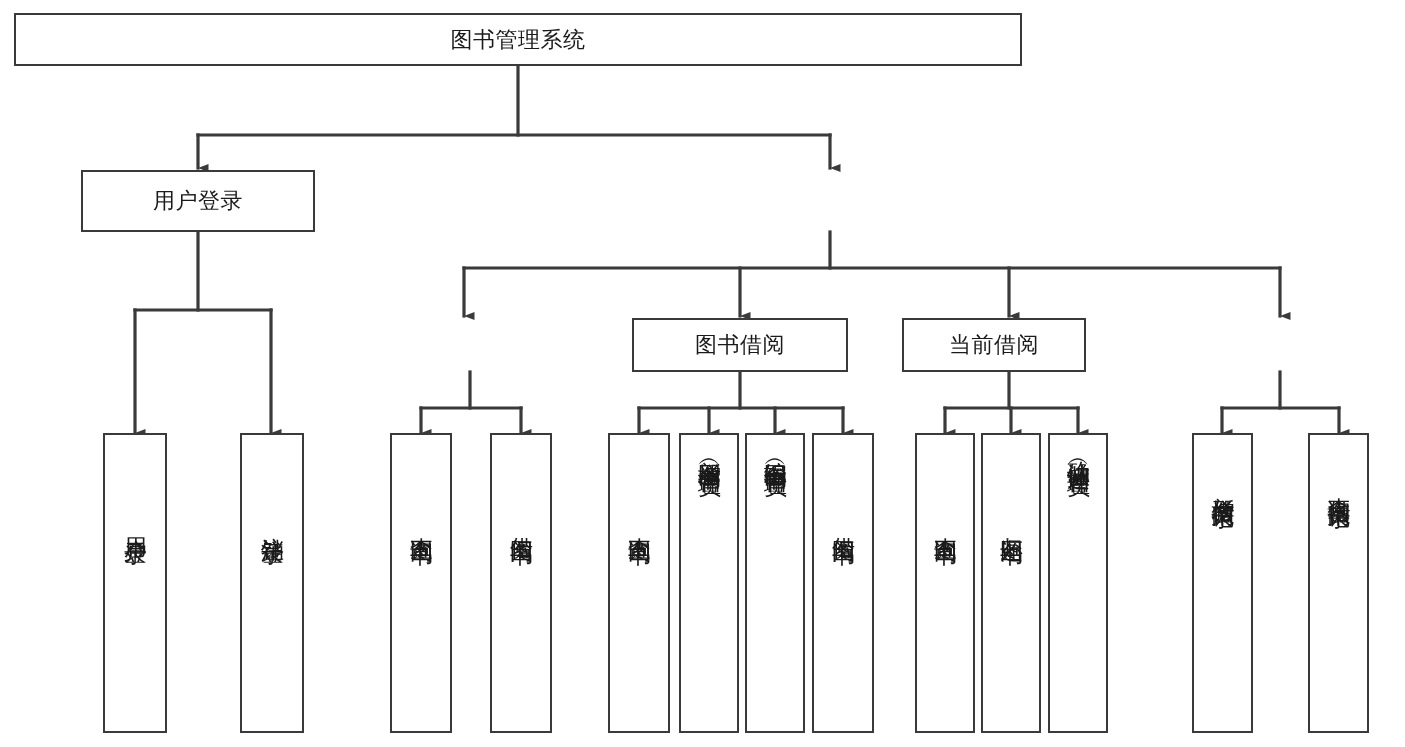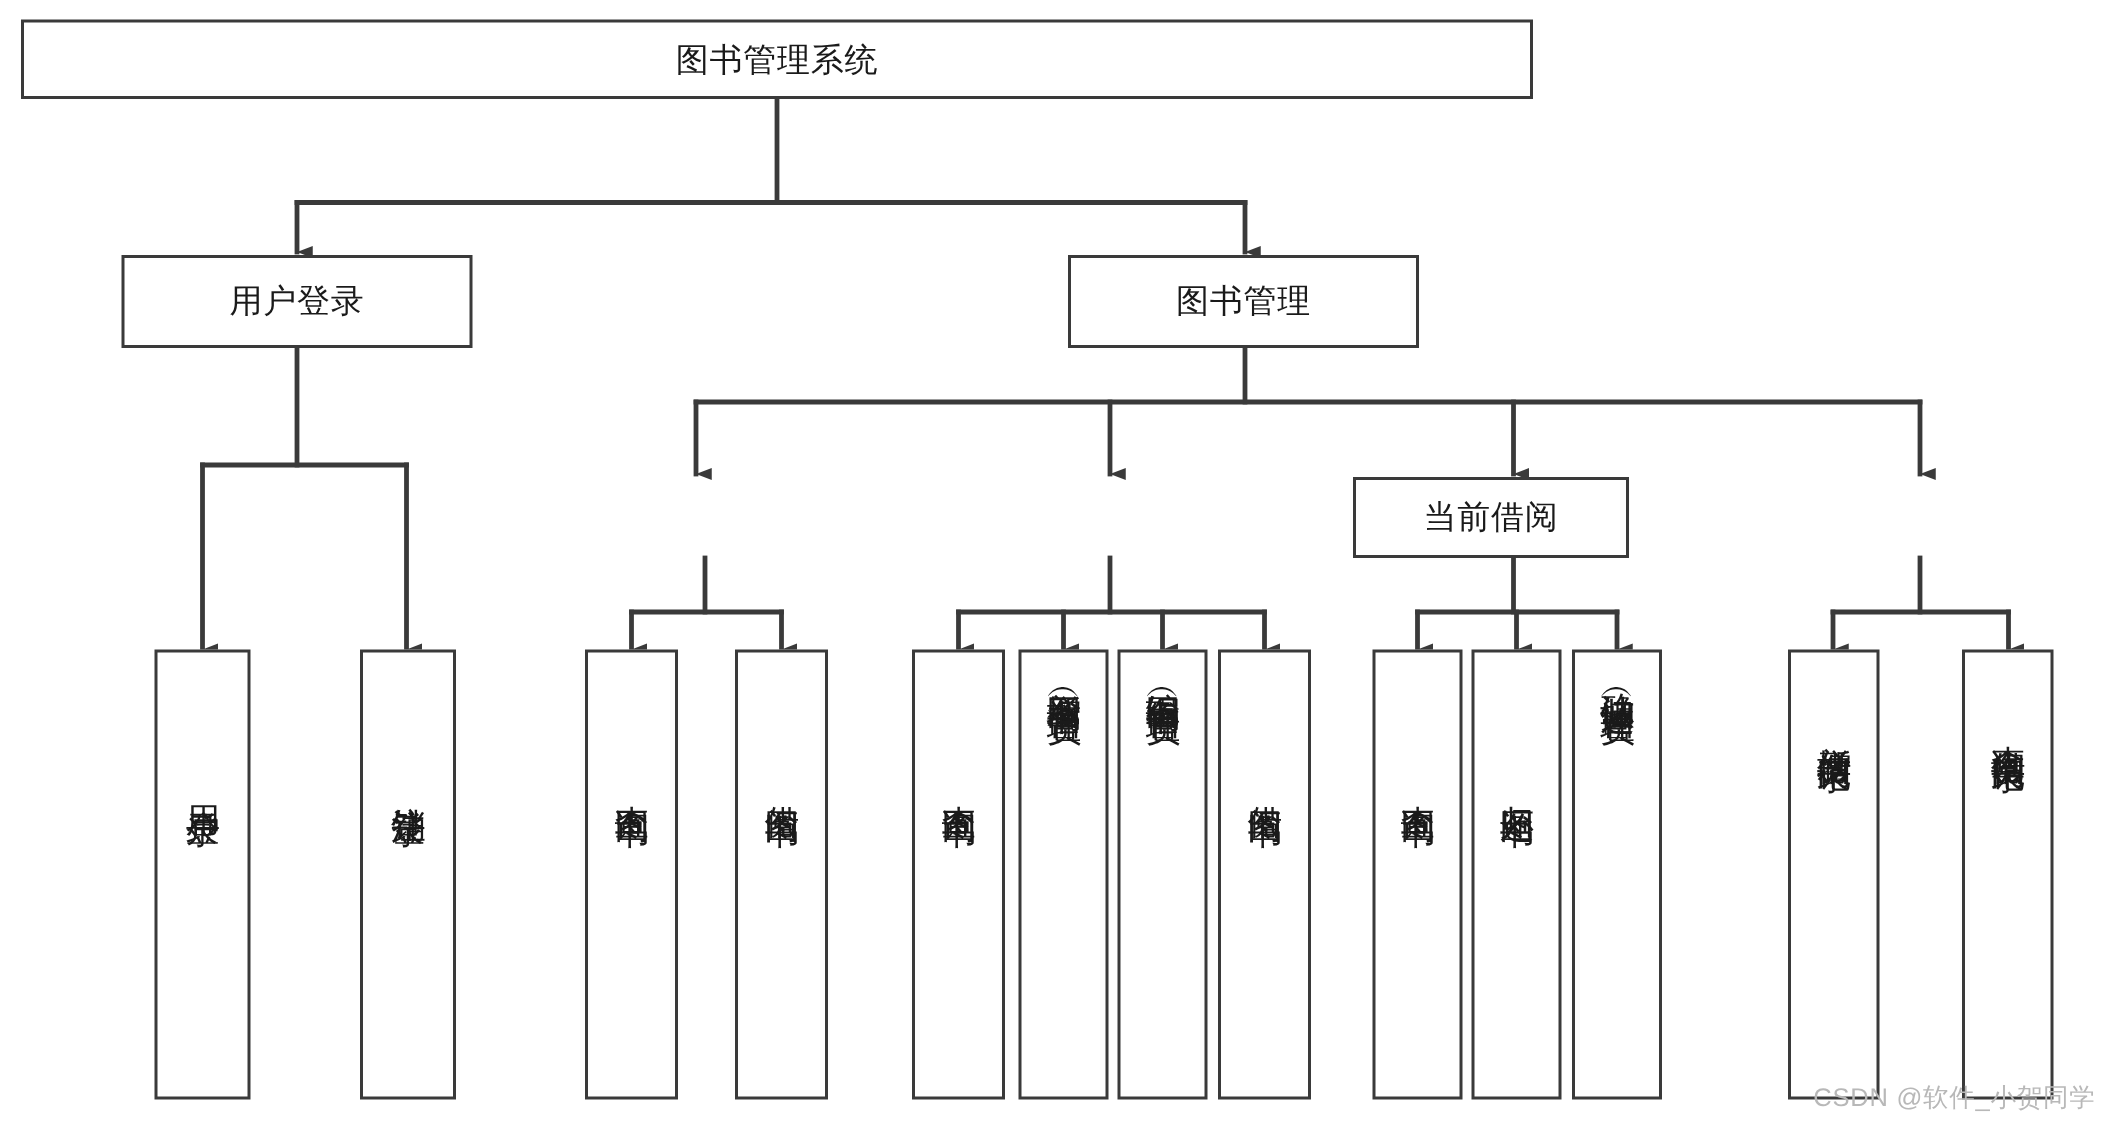--- a/index.html
+++ b/index.html
@@ -137,25 +137,25 @@
   </svg>
 
   <div class="node horizontal" style="left:14px; top:13px; width:1008px; height:53px;">
     <span class="node-label">图书管理系统</span>
   </div>
 
   <div class="node horizontal" style="left:81px; top:170px; width:234px; height:62px;">
     <span class="node-label">用户登录</span>
   </div>
 
-  <div class="node horizontal" style="left:712px; top:170px; width:234px; height:62px;">
-    <span class="node-label">图书管理</span>
-  </div>
-
-
+
+
+  <div class="node horizontal" style="left:632px; top:318px; width:216px; height:54px;">
+    <span class="node-label">图书借阅</span>
+  </div>
 
   <div class="node horizontal" style="left:902px; top:318px; width:184px; height:54px;">
     <span class="node-label">当前借阅</span>
   </div>
 
 
   <div class="node vertical mid" style="left:103px; top:433px; width:64px; height:300px;">
     <span class="node-label">用户登录</span>
   </div>
 
@@ -200,15 +200,14 @@
   </div>
 
   <div class="node vertical recs" style="left:1192px; top:433px; width:61px; height:300px;">
     <span class="node-label">新增借阅记录</span>
   </div>
 
   <div class="node vertical recs" style="left:1308px; top:433px; width:61px; height:300px;">
     <span class="node-label">查询借阅记录</span>
   </div>
 
-  <div class="watermark">CSDN @软件_小贺同学</div>
 
 </div>
 
 </body></html>

